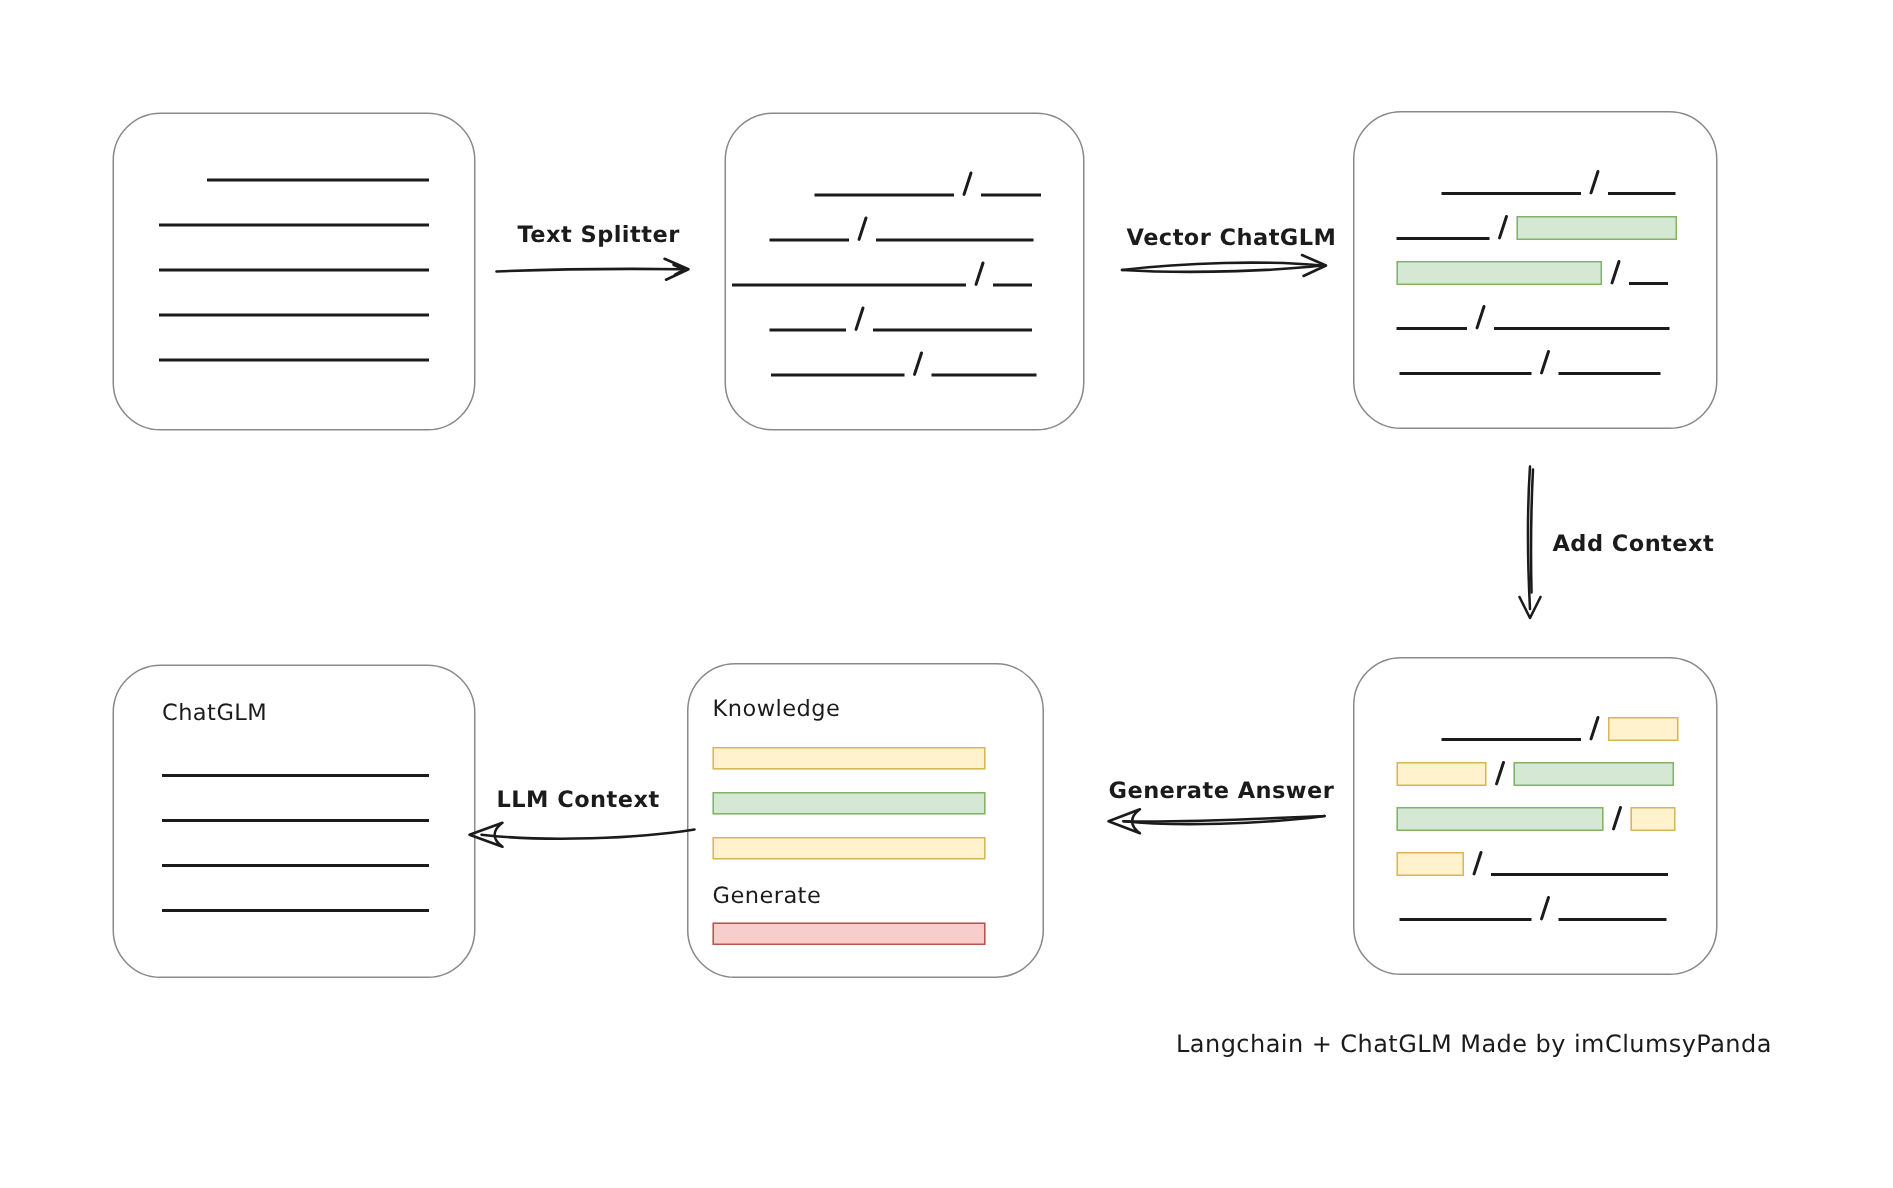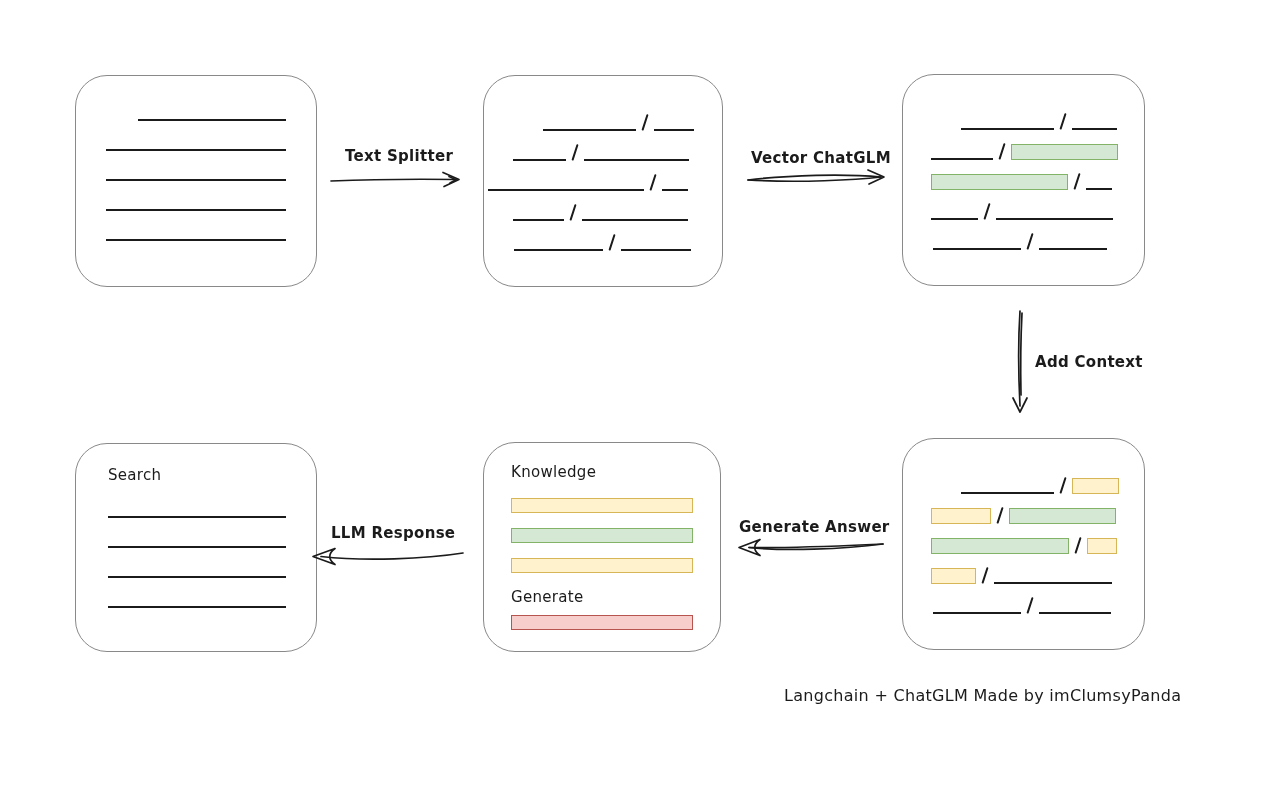--- a/index.html
+++ b/index.html
@@ -145,35 +145,35 @@
           <span class="seg-line" style="width: 118px;"></span>
         </div>
         <div class="chunk-row" style="padding-left: 30px;">
           <span class="seg-line" style="width: 88px;"></span>
           <span class="slash"></span>
           <span class="seg-line" style="width: 72px;"></span>
         </div>
       </div>
   </div>
 
-  <div class="panel" style="left:483px; top:442px; width:238px; height:210px; padding-left:27px; box-sizing:border-box;">
+  <div class="panel" style="left:458px; top:442px; width:238px; height:210px; padding-left:16px; box-sizing:border-box;">
     <div class="box-title" style="margin-top:20px;">Knowledge</div>
     <div style="margin-top:17px;">
         <div class="bar yellow"></div>
         <div class="bar green"></div>
         <div class="bar yellow"></div>
       </div>
     <div class="box-title" style="margin-top:3px;">Generate</div>
     <div style="margin-top:9px;">
         <div class="bar red"></div>
       </div>
   </div>
 
   <div class="panel" style="left:75px; top:443px; width:242px; height:209px;">
-    <div class="box-title" style="margin:22px 0 0 32px;">Search</div>
+    <div class="box-title" style="margin:22px 0 0 32px;">ChatGLM</div>
     <div class="doc-lines" style="margin-top:4px;">
         <div class="line-row">
           <span class="seg-line" style="width: 178px; margin-left: 32px;"></span>
         </div>
         <div class="line-row">
           <span class="seg-line" style="width: 178px; margin-left: 32px;"></span>
         </div>
         <div class="line-row">
           <span class="seg-line" style="width: 178px; margin-left: 32px;"></span>
         </div>
@@ -204,21 +204,21 @@
     <path d="M6,91 L13,105 L20,91"></path>
   </svg>
 
   <div class="arrow-label" style="left:739px; top:518px;">Generate Answer</div>
   <svg class="arrow-svg" style="left:733px; top:535px;" width="154" height="24">
     <path d="M150,9 C110,14.5 50,16 16,12.5"></path>
     <path d="M150,9 C105,11 55,13.5 16,12.5"></path>
     <path d="M27,4.5 L6,12.5 L27,20.5 C20,15.5 20,9.5 27,4.5 Z"></path>
   </svg>
 
-  <div class="arrow-label" style="left:331px; top:524px;">LLM Response</div>
+  <div class="arrow-label" style="left:331px; top:524px;">LLM Context</div>
   <svg class="arrow-svg" style="left:305px; top:543px;" width="162" height="26">
     <path d="M158,10 C120,16 60,18.5 16,13.5"></path>
     <path d="M30,5.5 L8,13.5 L30,21.5 C23,16.5 23,10.5 30,5.5 Z"></path>
   </svg>
 
   <div class="caption" style="left:784px; top:686px;">Langchain + ChatGLM Made by imClumsyPanda</div>
 
 </div>
 
 </body></html>

